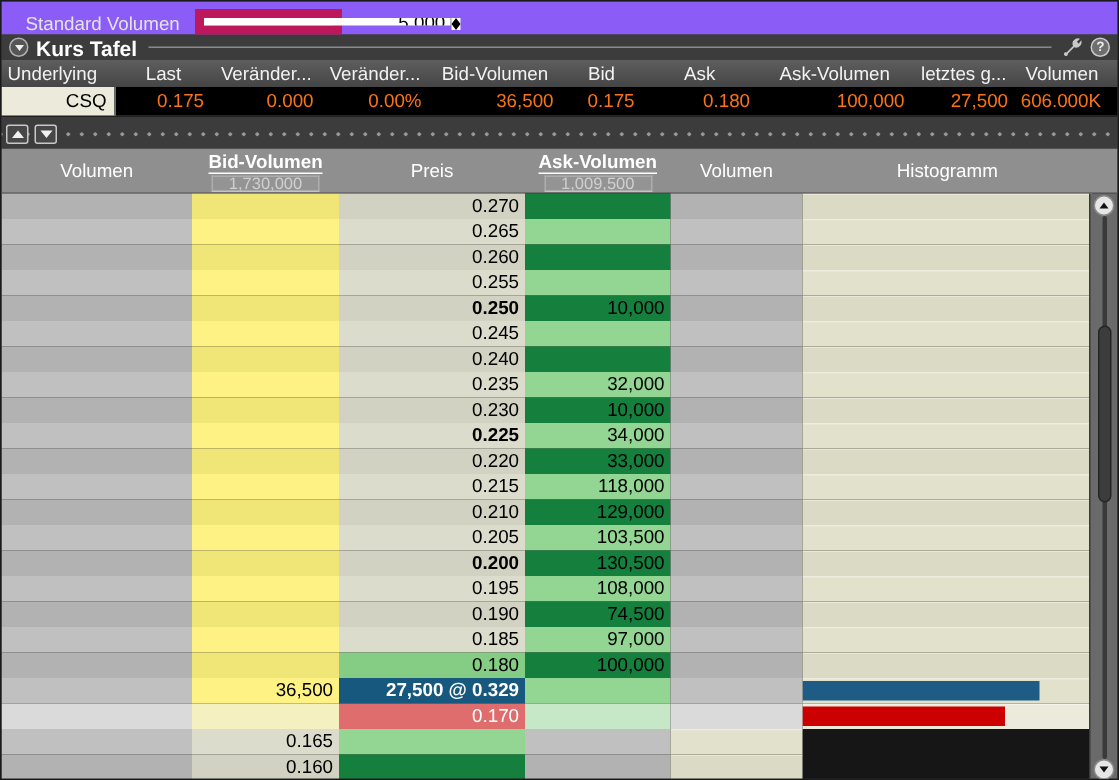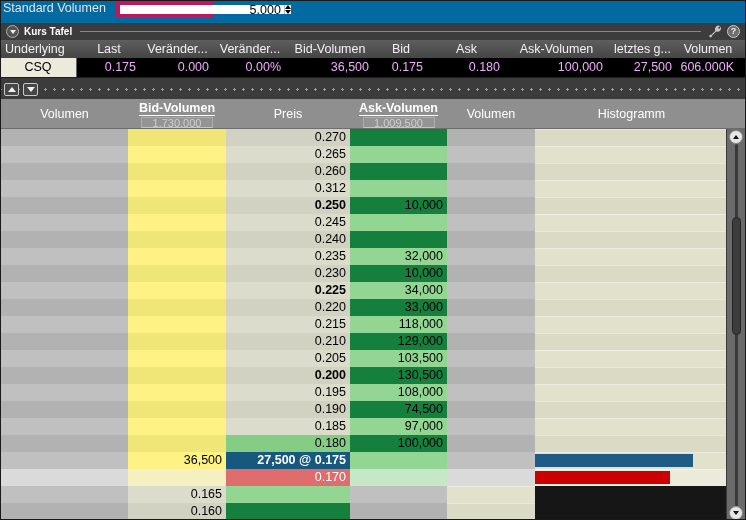--- a/index.html
+++ b/index.html
@@ -1,45 +1,45 @@
 <!DOCTYPE html>
 <html><head>
 <meta charset="utf-8">
 <style>
   html,body{margin:0;padding:0;background:#222;}
   *{box-sizing:border-box;font-family:"Liberation Sans","DejaVu Sans",sans-serif;}
   #app{position:relative;width:746px;height:520px;background:#3c3c3c;overflow:hidden;border:1px solid #1a1a1a;}
 
   
-  .toolbar{height:22px;display:flex;align-items:flex-start;padding-left:2px;background:#0369a1;}
+  .toolbar{height:22px;display:flex;align-items:flex-end;padding-left:16px;background:#8b5cf6;}
   .toolbar-label{color:#e4e4e4;font-size:12.5px;}
-  .num-input{display:flex;margin-left:10px;width:98px;height:17px;background:#fff;border:4px solid #be185d;}
+  .num-input{display:flex;margin-left:10px;width:98px;height:17px;background:#fff;border:6px solid #be185d;}
   .num-input input{flex:1;border:0;outline:0;font-size:12.5px;text-align:right;padding:0 3px 0 0;background:#fff;color:#000;}
   .spinner{width:13px;display:flex;flex-direction:column;border-left:1px solid #bbb;}
   .spin-btn{flex:1;display:flex;align-items:center;justify-content:center;background:#fff;cursor:pointer;}
   .tri-up-b{width:0;height:0;border-left:3.5px solid transparent;border-right:3.5px solid transparent;border-bottom:4px solid #000;}
   .tri-dn-b{width:0;height:0;border-left:3.5px solid transparent;border-right:3.5px solid transparent;border-top:4px solid #000;}
 
   
   .group-head{height:17px;display:flex;align-items:center;padding-left:5px;background:#3c3c3c;}
   .toggle{width:13px;height:13px;border-radius:50%;background:#555;border:1px solid #b0b0b0;display:flex;align-items:center;justify-content:center;cursor:pointer;}
   .tri-dn-w{width:0;height:0;border-left:3.5px solid transparent;border-right:3.5px solid transparent;border-top:4.5px solid #f0f0f0;}
-  .group-title{color:#fff;font-weight:bold;font-size:10px;margin-left:5px;white-space:nowrap;}
+  .group-title{color:#fff;font-weight:bold;font-size:14px;margin-left:5px;white-space:nowrap;}
   .group-rule{flex:1;height:1px;background:#8a8a8a;margin:0 6px 0 8px;}
   .mini-icon{width:15px;height:15px;margin-right:4px;display:flex;align-items:center;justify-content:center;cursor:pointer;}
   .help-circ{width:13px;height:13px;border-radius:50%;background:#6e6e6e;border:1px solid #c9c9c9;color:#ececec;font-size:9px;font-weight:bold;line-height:11px;text-align:center;}
 
   
   .qgrid{display:grid;grid-template-columns:76px 64px 73px 72px 88px 54px 77px 103px 69px 62px 1fr;}
   .qhead{height:18px;background:linear-gradient(#5e5e5e,#454545);}
   .qhead .qc{color:#f2f2f2;font-size:12.5px;line-height:18px;text-align:center;white-space:nowrap;overflow:hidden;}
   .qhead .qc.first{text-align:left;padding-left:4px;}
   .qrow{height:19px;background:#000;}
-  .qrow .qc{color:#f0abfc;font-size:12.5px;line-height:19px;text-align:right;padding-right:5px;white-space:nowrap;overflow:hidden;}
-  .qrow .qc.sym{background:#eceada;color:#000;text-align:center;padding-left:4px;border-right:1px solid #666;}
+  .qrow .qc{color:#f97316;font-size:12.5px;line-height:19px;text-align:right;padding-right:5px;white-space:nowrap;overflow:hidden;}
+  .qrow .qc.sym{background:#eceada;color:#000;text-align:right;padding-left:4px;border-right:1px solid #666;}
   .panel-gap{height:3px;background:#3c3c3c;border-top:1px solid #1f1f1f;}
 
   
   .splitter{height:19px;background:#3c3c3c;position:relative;display:flex;align-items:center;padding-left:3px;
     background-image:radial-gradient(circle,#9a9a9a 1.1px,rgba(0,0,0,0) 1.3px);
     background-size:9px 5px;background-repeat:repeat-x;background-position:40px 7px;}
   .split-btn{width:15px;height:13px;background:#474747;border:1px solid #c8c8c8;border-radius:2px;margin-right:4px;display:flex;align-items:center;justify-content:center;cursor:pointer;}
   .tri-up-w{width:0;height:0;border-left:4px solid transparent;border-right:4px solid transparent;border-bottom:5px solid #f0f0f0;}
   .tri-dn-w2{width:0;height:0;border-left:4px solid transparent;border-right:4px solid transparent;border-top:5px solid #f0f0f0;}
 
@@ -204,21 +204,21 @@
           <div class="lc c-vol"></div>
           <div class="lc c-bid"></div>
           <div class="lc c-price">0.260</div>
           <div class="lc c-ask"></div>
           <div class="lc c-vol"></div>
           <div class="lc c-hist"></div>
         </div>
         <div class="lrow odd">
           <div class="lc c-vol"></div>
           <div class="lc c-bid"></div>
-          <div class="lc c-price">0.312</div>
+          <div class="lc c-price">0.255</div>
           <div class="lc c-ask"></div>
           <div class="lc c-vol"></div>
           <div class="lc c-hist"></div>
         </div>
         <div class="lrow even">
           <div class="lc c-vol"></div>
           <div class="lc c-bid"></div>
           <div class="lc c-price bold">0.250</div>
           <div class="lc c-ask">10,000</div>
           <div class="lc c-vol"></div>
@@ -332,21 +332,21 @@
           <div class="lc c-vol"></div>
           <div class="lc c-bid"></div>
           <div class="lc c-price price-best-ask">0.180</div>
           <div class="lc c-ask">100,000</div>
           <div class="lc c-vol"></div>
           <div class="lc c-hist"></div>
         </div>
         <div class="lrow odd">
           <div class="lc c-vol"></div>
           <div class="lc c-bid">36,500</div>
-          <div class="lc c-price price-last">27,500 @ 0.175</div>
+          <div class="lc c-price price-last">27,500 @ 0.329</div>
           <div class="lc c-ask"></div>
           <div class="lc c-vol"></div>
           <div class="lc c-hist">
             <div class="hbar" style="width: 82%; background: rgb(30, 92, 133);"></div>
           </div>
         </div>
         <div class="lrow even highlight">
           <div class="lc c-vol"></div>
           <div class="lc c-bid"></div>
           <div class="lc c-price price-low">0.170</div>

